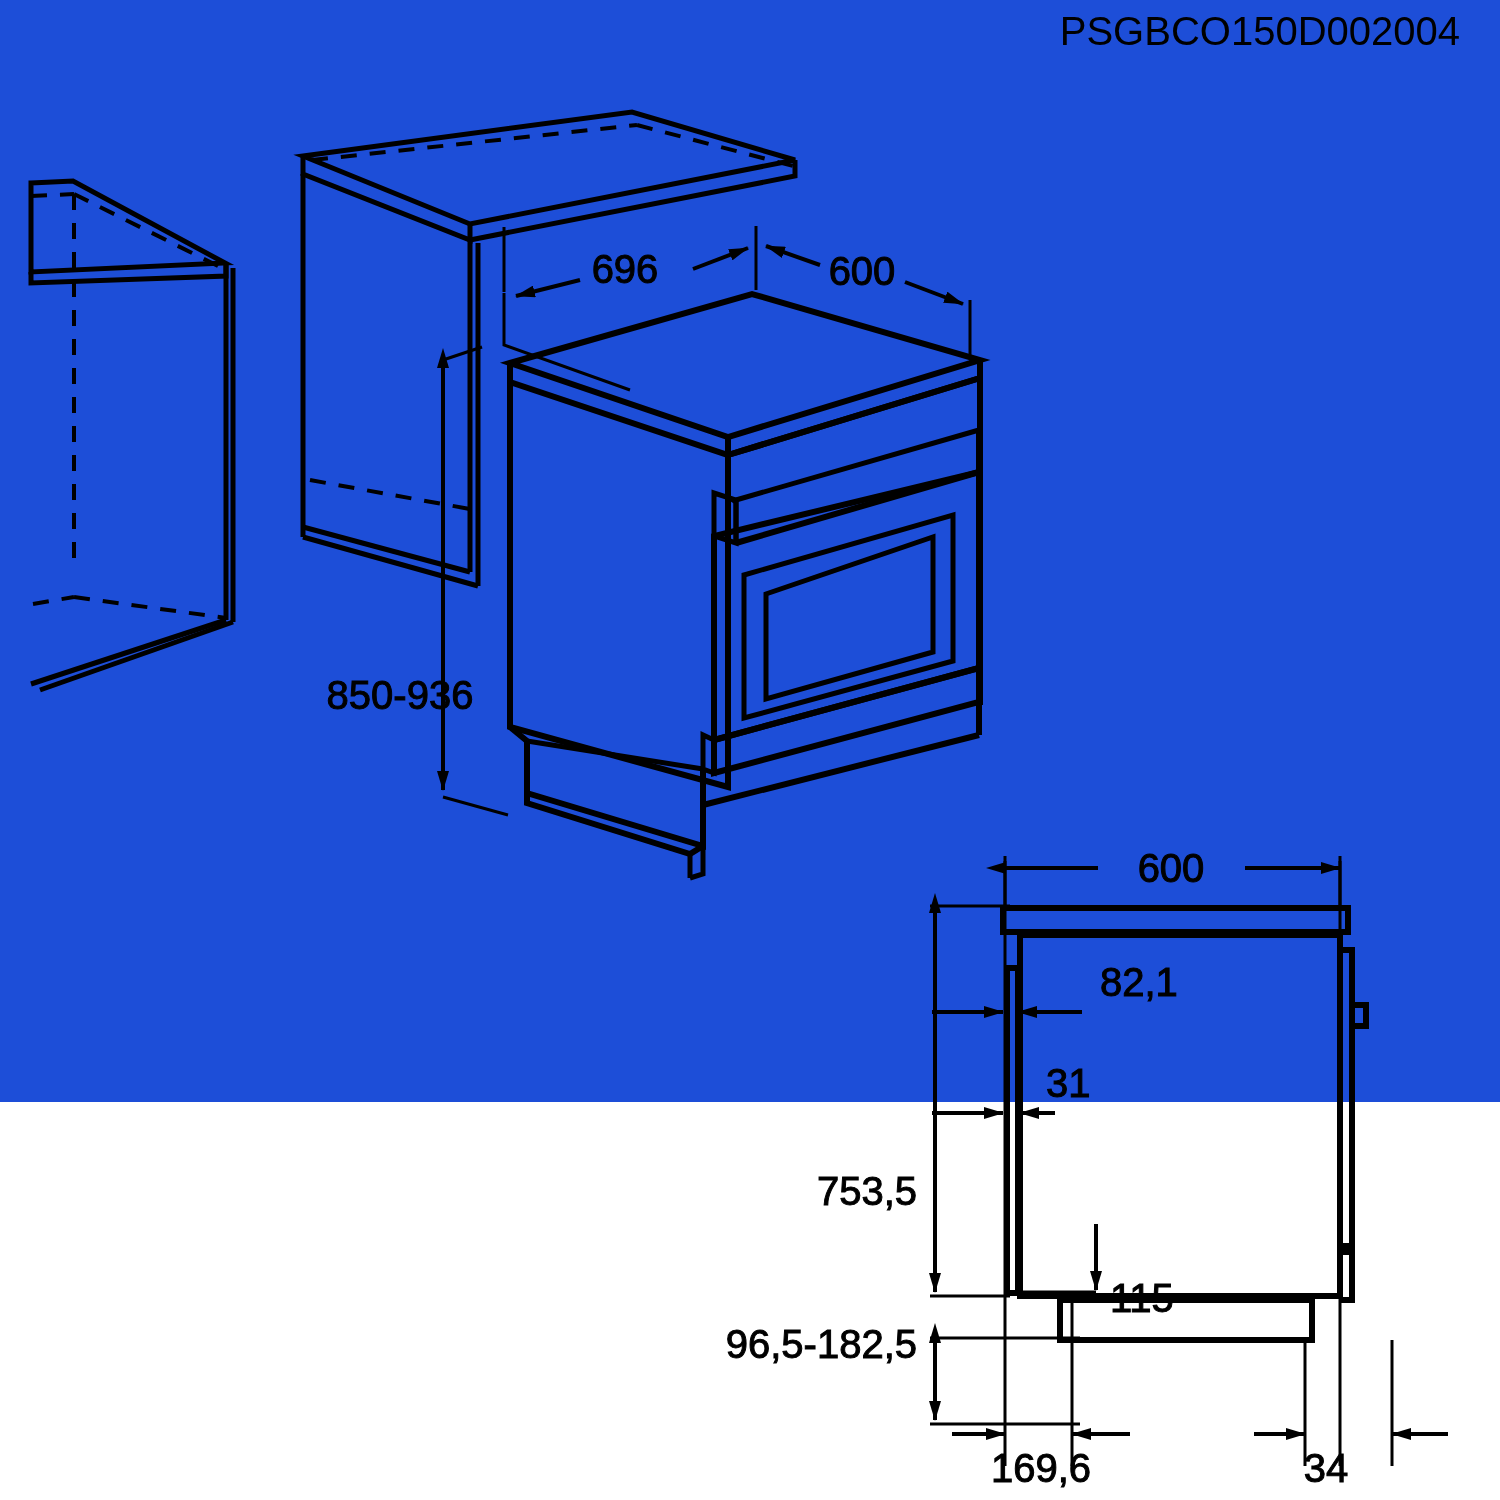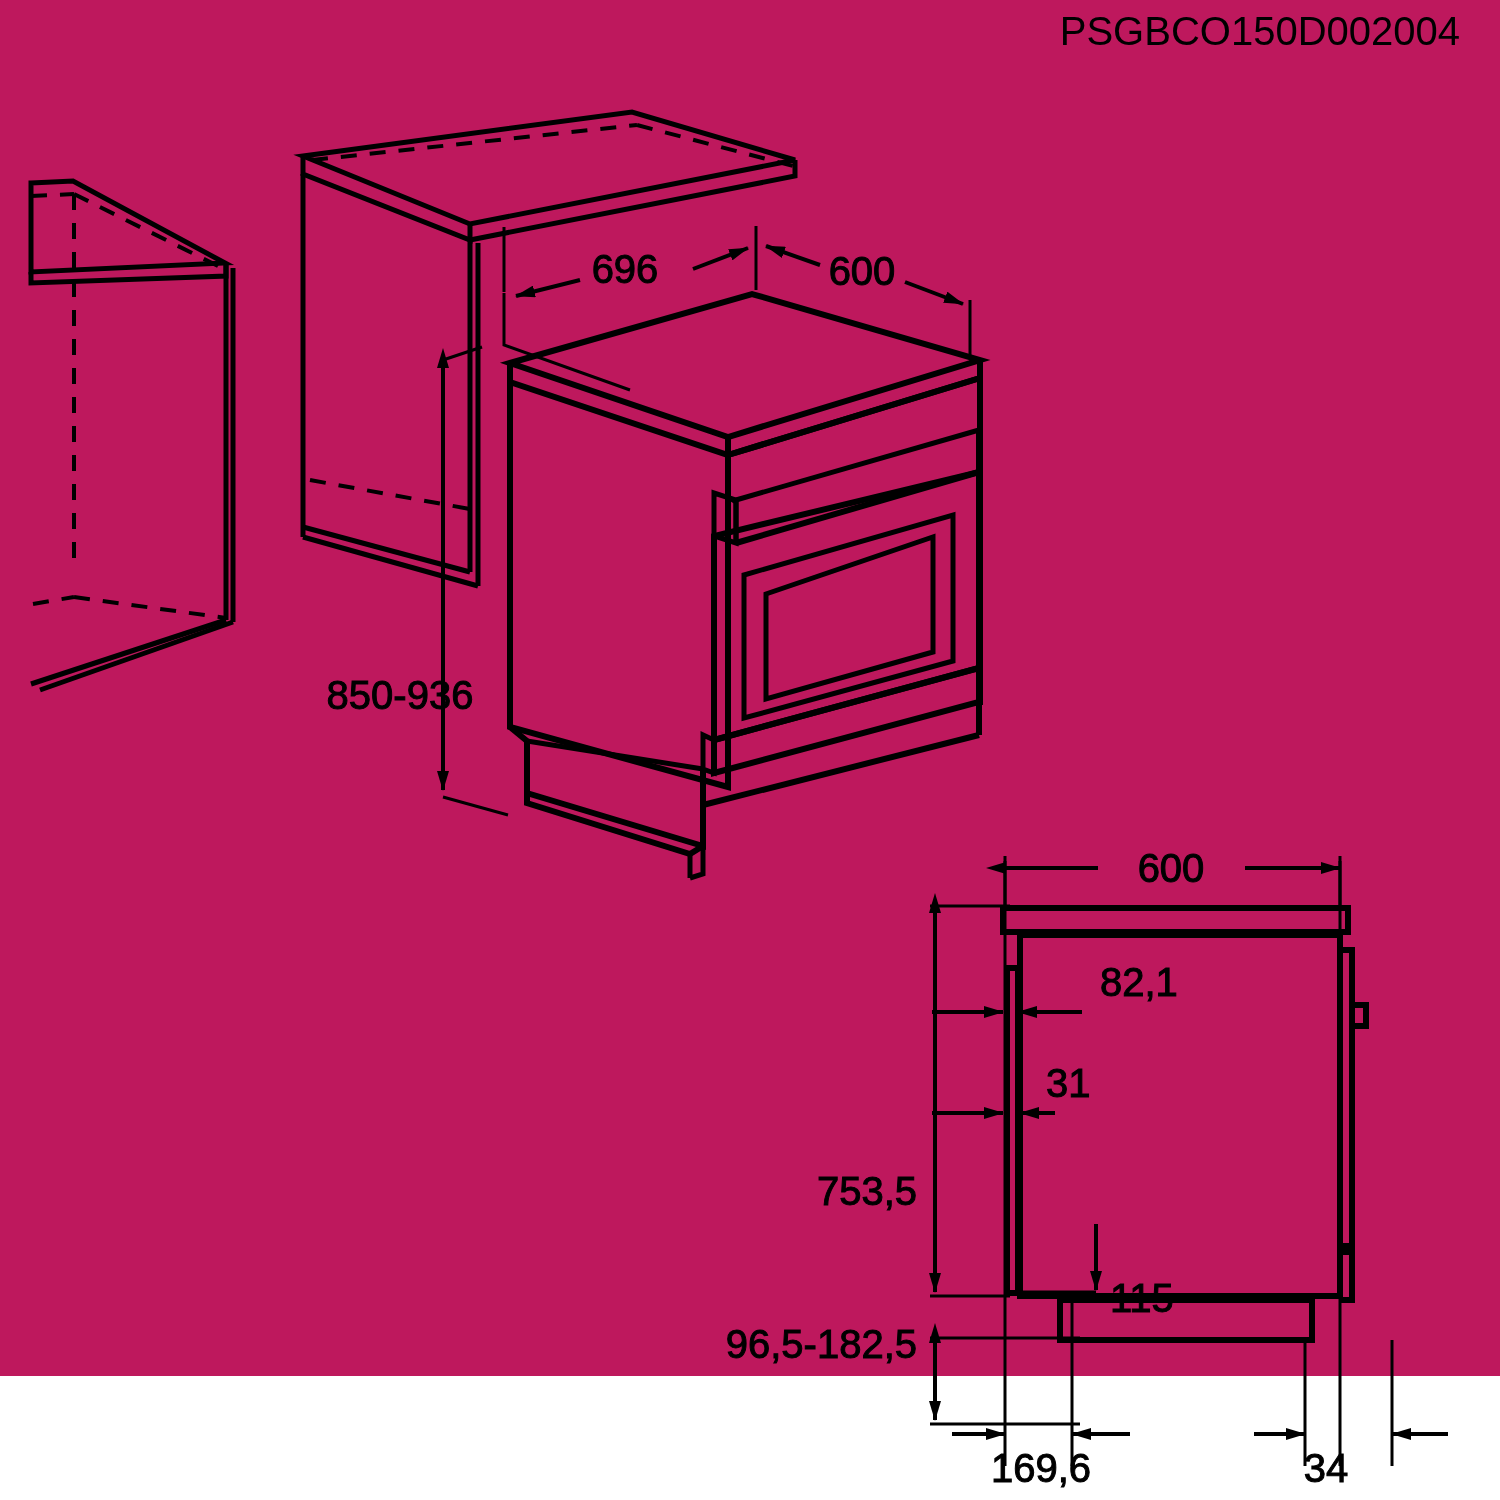--- a/index.html
+++ b/index.html
@@ -10,22 +10,22 @@
   body {
     width: 1500px;
     height: 1500px;
     font-family: "Liberation Sans", sans-serif;
     color: #000000;
     overflow: hidden;
   }
   #sheet {
     position: relative;
     width: 1500px;
-    height: 1376px;
-    background: #be185d;
+    height: 1102px;
+    background: #1d4ed8;
   }
   #sheet svg {
     position: absolute;
     top: 0;
     left: 0;
     display: block;
   }
   .dim-text {
     font-family: "Liberation Sans", sans-serif;
     fill: #000000;

